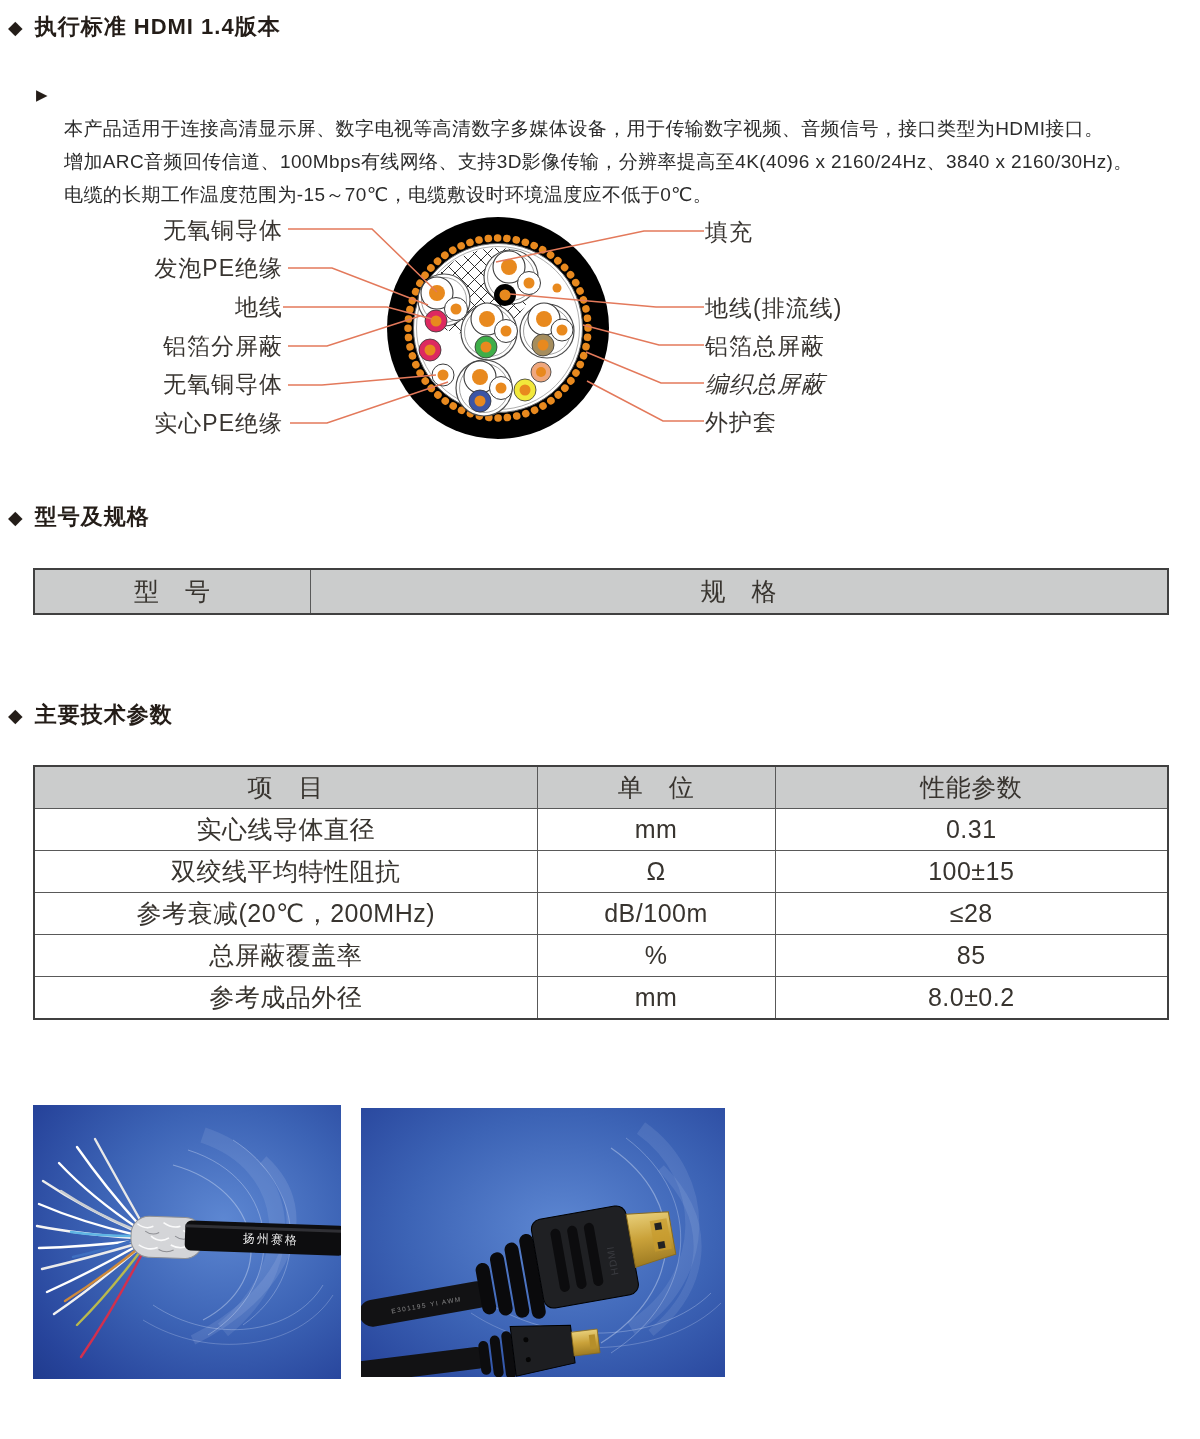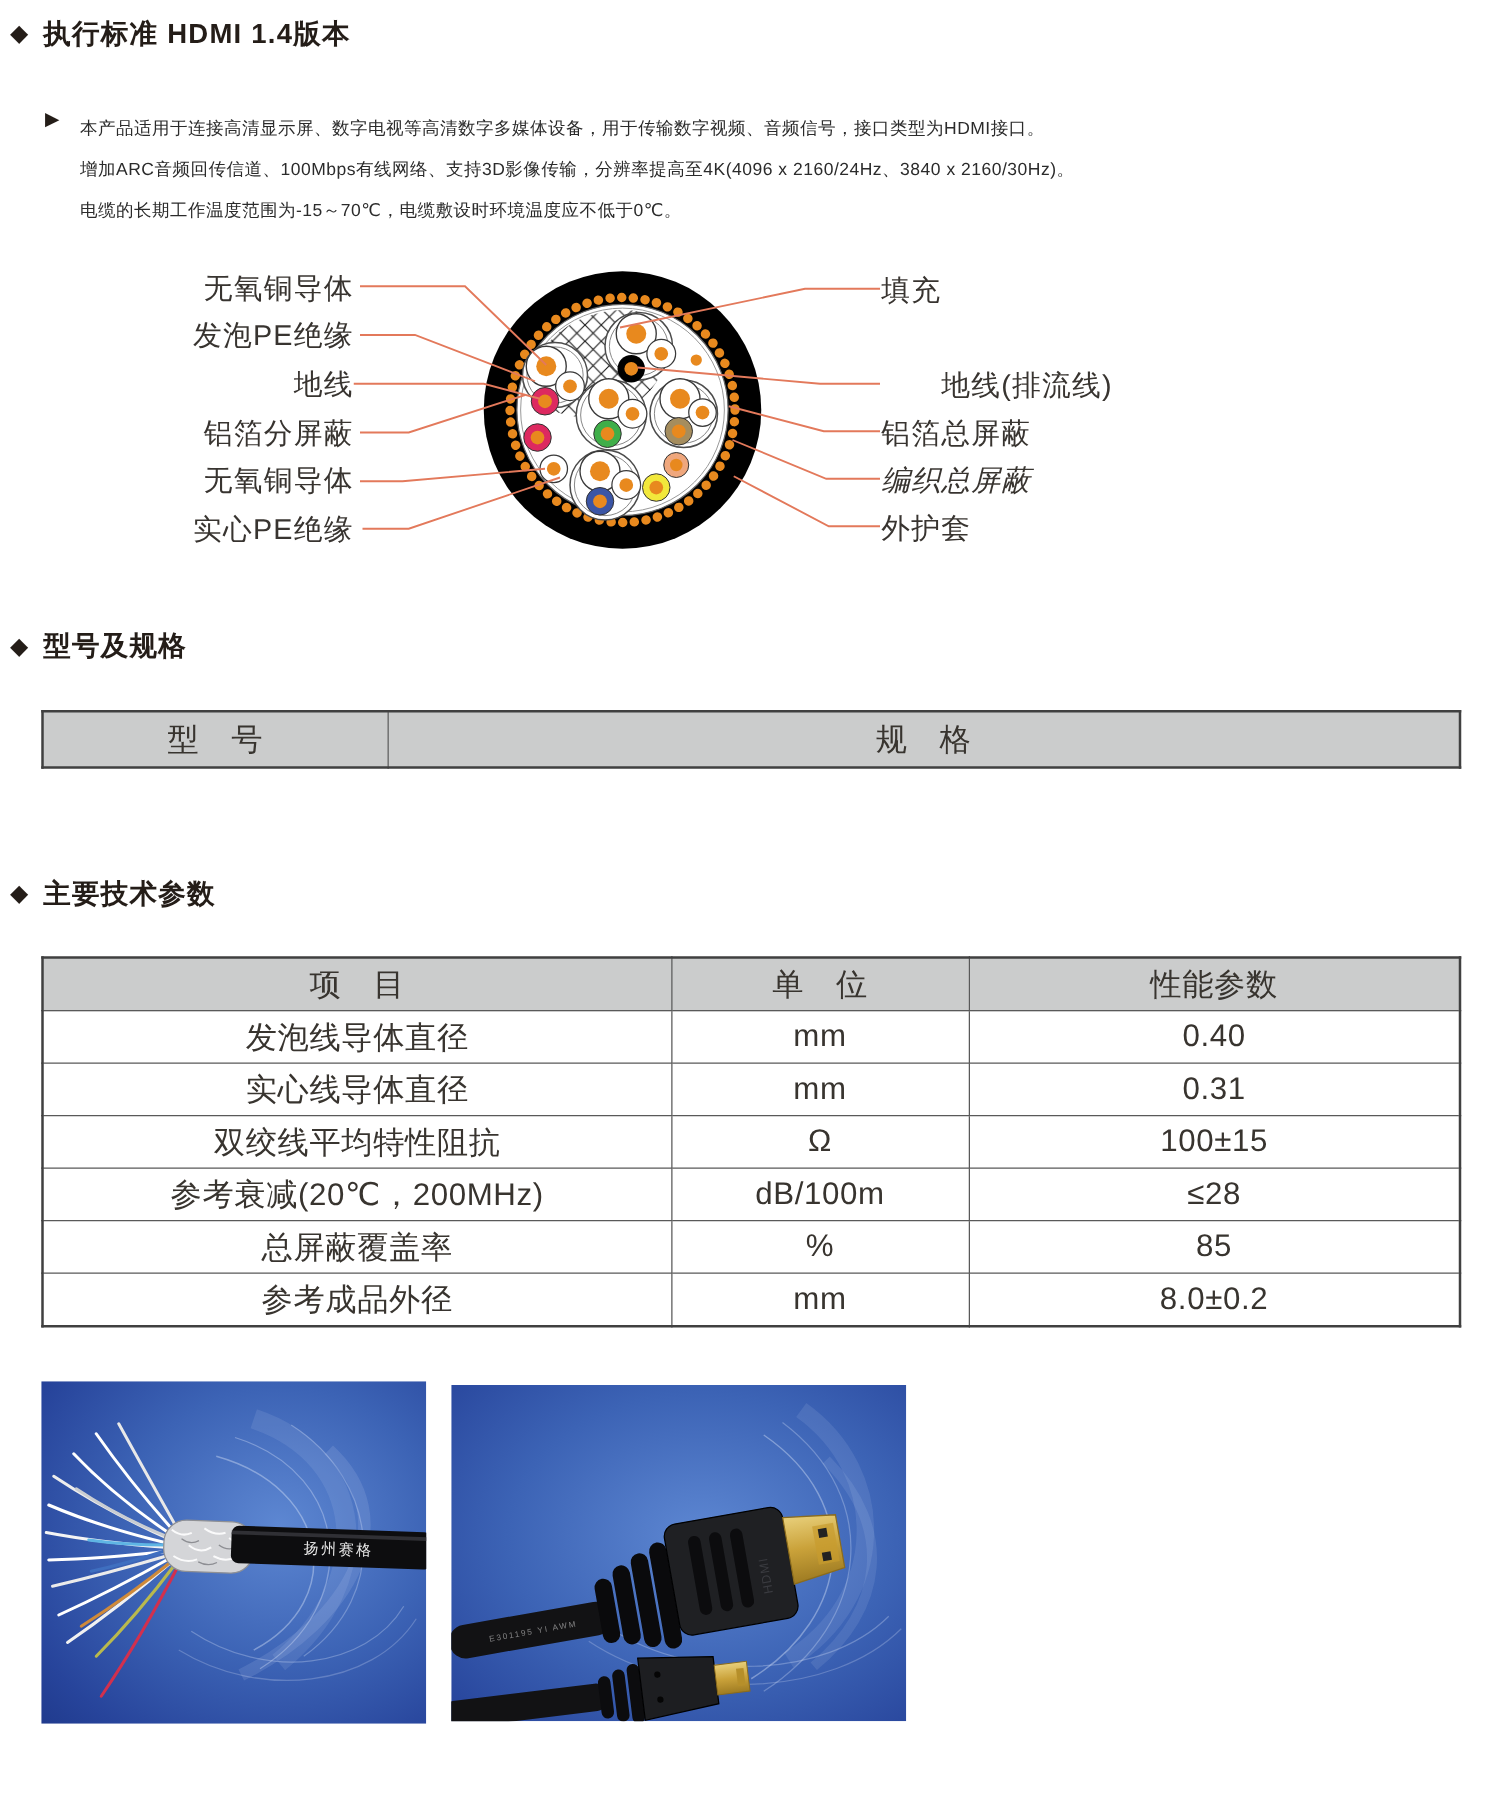--- a/index.html
+++ b/index.html
@@ -7,21 +7,21 @@
         font-family:"Liberation Sans","DejaVu Sans",sans-serif;color:#333;}
 
   
   .h1{position:absolute;left:8px;display:flex;align-items:center;
       font-size:22px;font-weight:bold;color:#241d18;letter-spacing:1px;}
   .h1 .diamond{font-size:19px;margin-right:11px;line-height:1;}
 
   
   .intro-bullet{position:absolute;left:36px;top:86px;font-size:15px;color:#241d18;}
   .intro-line{position:absolute;left:64px;width:1125px;height:33px;
-              font-size:14px;line-height:33px;color:#2b2b2b;letter-spacing:0.4px;white-space:nowrap;}
+              font-size:19px;line-height:33px;color:#2b2b2b;letter-spacing:0.4px;white-space:nowrap;margin-top:26px;}
 
   
   .dlabel{position:absolute;font-size:23px;color:#383430;letter-spacing:1px;line-height:26px;white-space:nowrap;}
   .dlabel.left{left:0;width:283px;text-align:right;}
   .dlabel.right{left:705px;text-align:left;}
 
   
   table.spec{position:absolute;left:33px;border-collapse:collapse;table-layout:fixed;
              width:1134px;background:#fff;border:2px solid #404040;}
   table.spec th{background:#cbcccc;font-weight:normal;color:#2e2b28;}
@@ -53,21 +53,21 @@
   <div class="abs" style="left:0;top:205px;width:1200px;height:265px;">
 
     <div class="dlabel left" style="top:12px;">无氧铜导体</div>
     <div class="dlabel left" style="top:50px;">发泡PE绝缘</div>
     <div class="dlabel left" style="top:89px;">地线</div>
     <div class="dlabel left" style="top:128px;">铝箔分屏蔽</div>
     <div class="dlabel left" style="top:166px;">无氧铜导体</div>
     <div class="dlabel left" style="top:205px;">实心PE绝缘</div>
 
     <div class="dlabel right" style="top:14px;">填充</div>
-    <div class="dlabel right" style="top:90px;margin-left:48px;">地线(排流线)</div>
+    <div class="dlabel right" style="top:90px;">地线(排流线)</div>
     <div class="dlabel right" style="top:128px;">铝箔总屏蔽</div>
     <div class="dlabel right" style="top:166px;font-style:italic;">编织总屏蔽</div>
     <div class="dlabel right" style="top:204px;">外护套</div>
 
     <svg class="abs" style="left:280px;top:0;" width="430" height="265" viewBox="280 205 430 265">
       <defs>
         <pattern id="hatch" patternUnits="userSpaceOnUse" width="13" height="13">
           <path d="M0,0 L13,13 M13,0 L0,13" stroke="#1a1a1a" stroke-width="0.9" fill="none"></path>
         </pattern>
         <clipPath id="innerClip">
@@ -197,25 +197,20 @@
     <colgroup>
         <col style="width:503px">
         <col style="width:238px">
         <col style="width:393px">
       </colgroup>
     <tbody>
         <tr>
       <th>项　目</th>
       <th>单　位</th>
       <th>性能参数</th>
-    </tr>
-    <tr>
-      <td>发泡线导体直径</td>
-      <td>mm</td>
-      <td>0.40</td>
     </tr>
     <tr>
       <td>实心线导体直径</td>
       <td>mm</td>
       <td>0.31</td>
     </tr>
     <tr>
       <td>双绞线平均特性阻抗</td>
       <td>Ω</td>
       <td>100±15</td>

